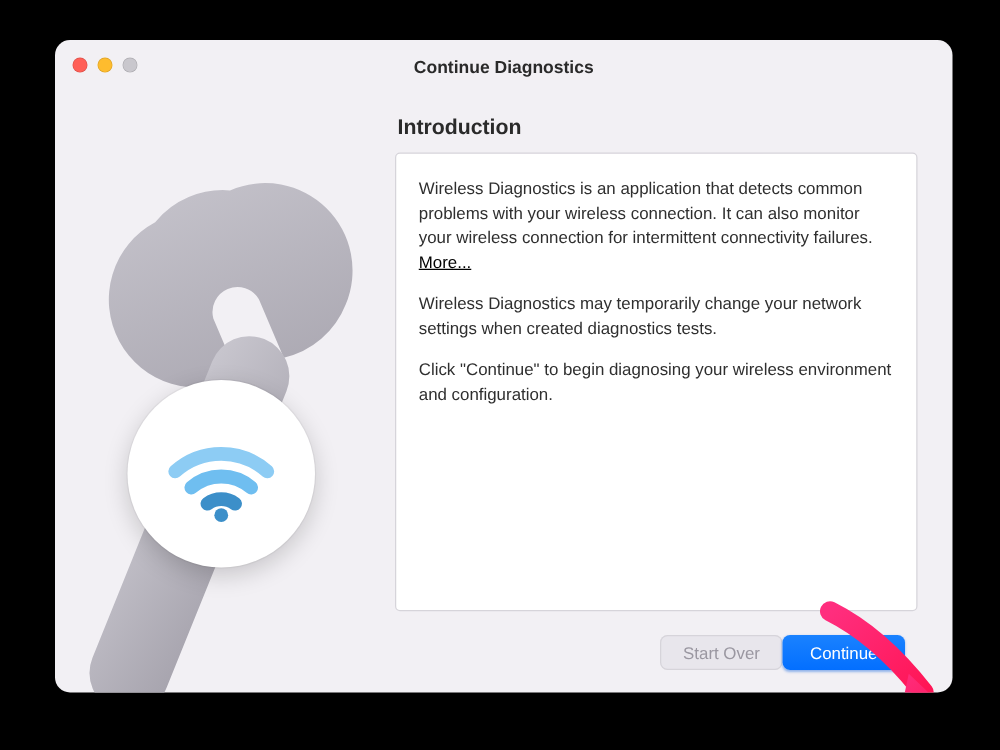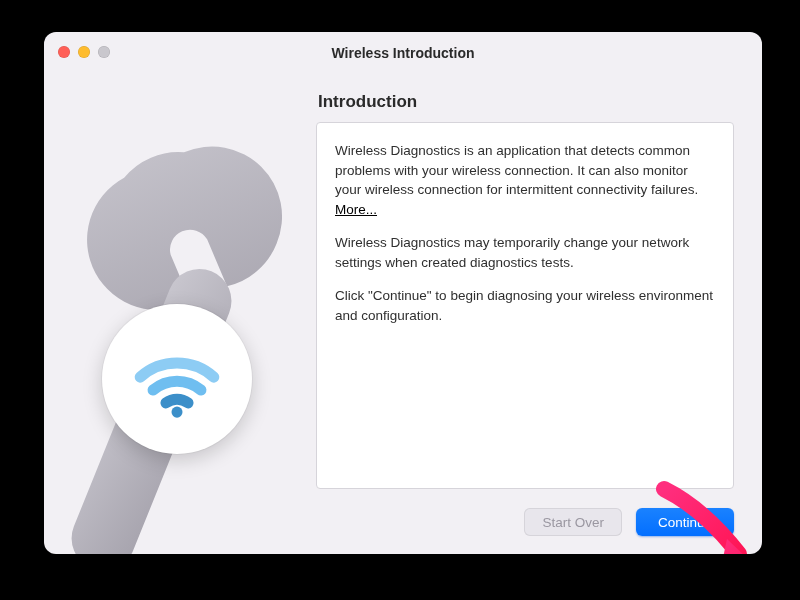--- a/index.html
+++ b/index.html
@@ -115,24 +115,23 @@
     color: #2f2f2f;
   }
   .intro-box p { margin: 0 0 14px 0; }
   .more-link {
     color: #000000;
     text-decoration: underline;
     cursor: pointer;
   }
   .button-row {
     position: absolute;
-    right: 0;
+    right: 10px;
     bottom: 0;
     display: flex;
-    gap: 14px;
   }
   button.mac {
     font-family: inherit;
     font-size: 13.5px;
     height: 28px;
     padding: 0 18px;
     border-radius: 6px;
     border: none;
     cursor: pointer;
   }
@@ -164,21 +163,21 @@
 <body>
 
 <div class="window">
 
   <div class="titlebar">
     <div class="traffic-lights">
       <div class="dot red"></div>
       <div class="dot yellow"></div>
       <div class="dot green"></div>
     </div>
-    <div class="title">Wireless Introduction</div>
+    <div class="title">Continue Diagnostics</div>
   </div>
 
   <div class="content-area">
 
     <div class="art">
       <svg class="wrench" viewBox="0 0 300 460">
         <defs>
           <linearGradient id="wg" x1="0" y1="0" x2="1" y2="1">
             <stop offset="0" stop-color="#c9c7cf"></stop>
             <stop offset="1" stop-color="#a6a3ad"></stop>

